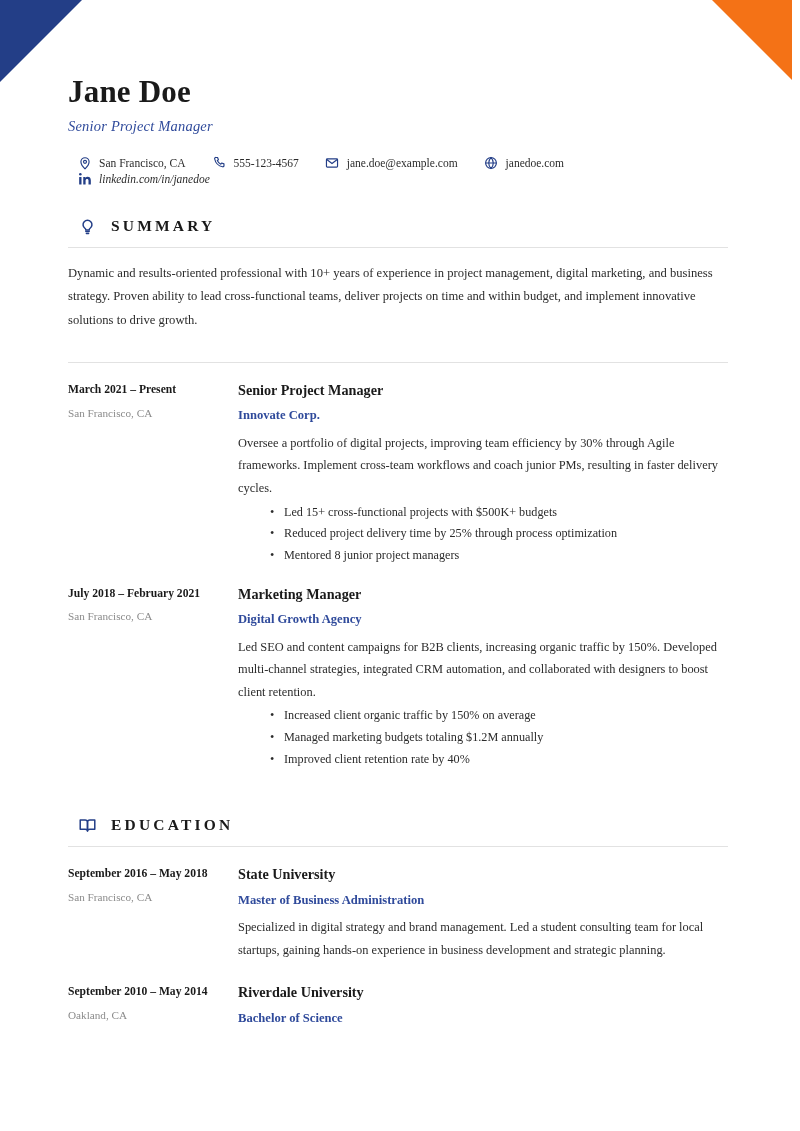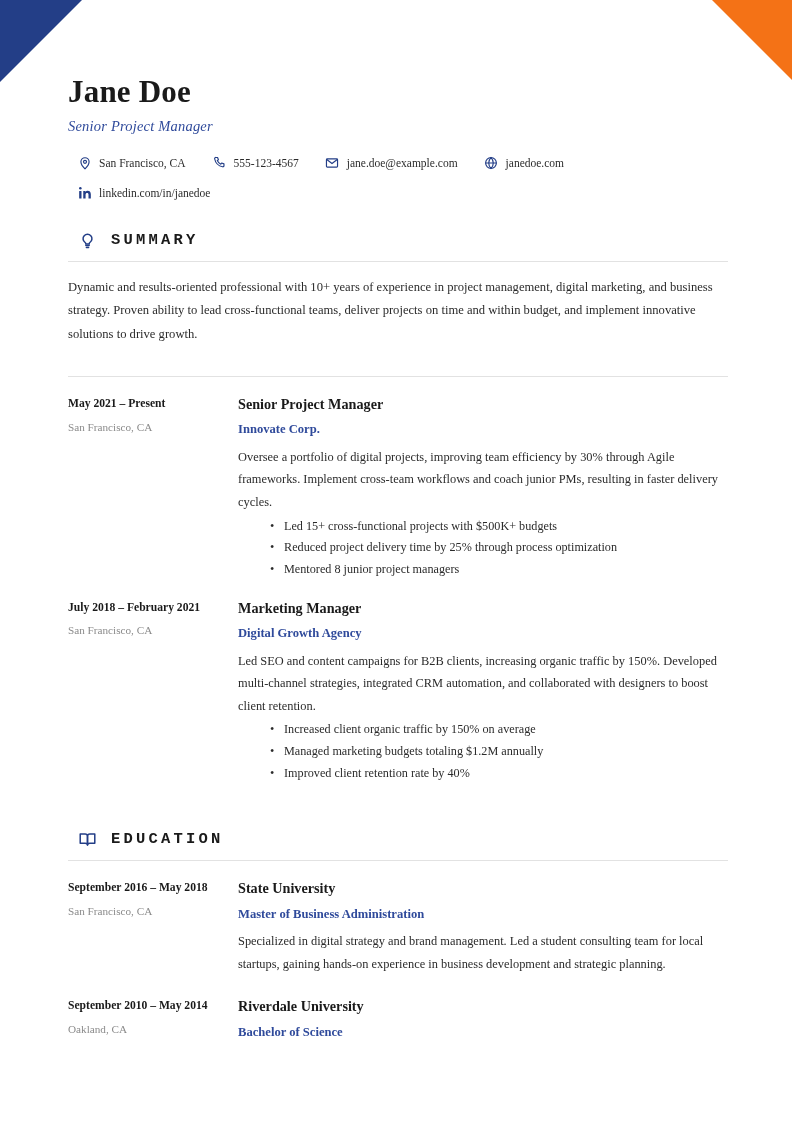--- a/index.html
+++ b/index.html
@@ -58,21 +58,21 @@
     letter-spacing: 0.2px;
   }
 
   .contact-rows { margin-top: 20px; }
   .contact-row {
     display: flex;
     align-items: center;
     flex-wrap: wrap;
     margin-left: 9px;
   }
-  .contact-row + .contact-row { margin-top: 15px; }
+  .contact-row + .contact-row { margin-top: 1px; font-style: italic; }
   .contact-item {
     display: flex;
     align-items: center;
     margin-right: 26px;
     font-size: 11.5px;
     color: #2b2b2b;
     white-space: nowrap;
   }
   .contact-item .ico {
     display: inline-flex;
@@ -85,21 +85,20 @@
     flex: 0 0 auto;
   }
   .contact-item .ico svg { display: block; }
 
   
   .section { margin-top: 30px; }
   .section-head {
     display: flex;
     align-items: center;
     padding-left: 9px;
-    font-family: Liberation Mono, monospace;
   }
   .section-icon {
     width: 20px;
     height: 20px;
     margin-right: 14px;
     color: #233E87;
     display: inline-flex;
     align-items: center;
     justify-content: center;
     flex: 0 0 auto;
@@ -276,21 +275,21 @@
       <div class="summary">
         <p>Dynamic and results-oriented professional with 10+ years of experience in project management, digital marketing, and business strategy. Proven ability to lead cross-functional teams, deliver projects on time and within budget, and implement innovative solutions to drive growth.</p>
       </div>
     </div>
 
     <div class="section">
       <div class="rule"></div>
 
       <div class="entry">
         <div class="entry-left">
-          <div class="entry-date">May 2021 – Present</div>
+          <div class="entry-date">March 2021 – Present</div>
           <div class="entry-loc">San Francisco, CA</div>
         </div>
         <div class="entry-right">
           <div class="entry-role">Senior Project Manager</div>
           <div class="entry-org">Innovate Corp.</div>
           <div class="entry-desc">Oversee a portfolio of digital projects, improving team efficiency by 30% through Agile frameworks. Implement cross-team workflows and coach junior PMs, resulting in faster delivery cycles.</div>
           <ul class="entry-bullets">
             <li>Led 15+ cross-functional projects with $500K+ budgets</li>
             <li>Reduced project delivery time by 25% through process optimization</li>
             <li>Mentored 8 junior project managers</li>

